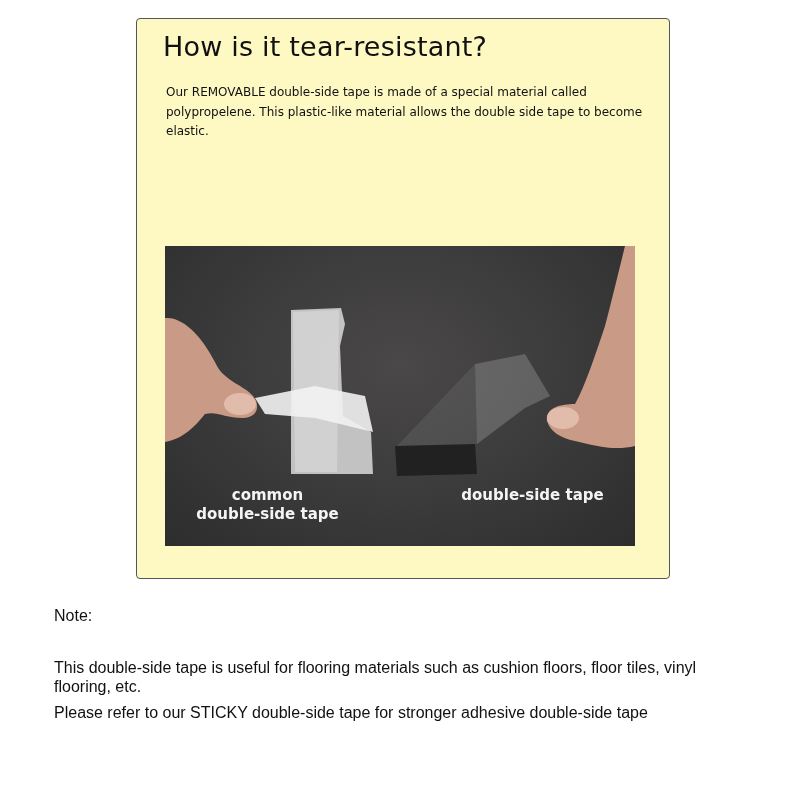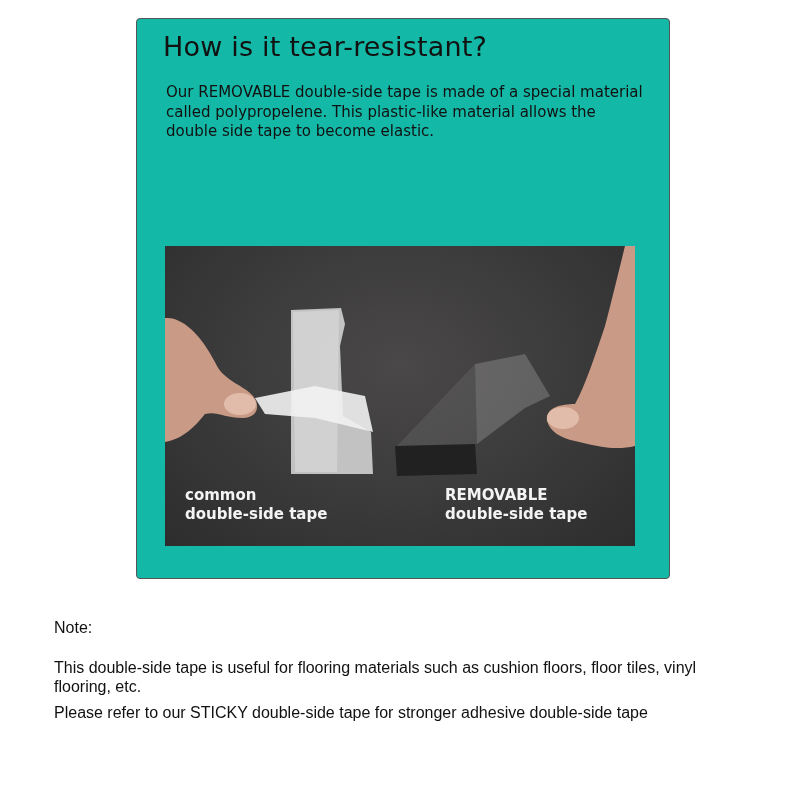--- a/index.html
+++ b/index.html
@@ -1,45 +1,45 @@
 <!DOCTYPE html>
 <html><head>
   <meta charset="utf-8">
   <style>
     html, body { margin: 0; padding: 0; background: #ffffff; }
     body { width: 800px; height: 800px; position: relative; overflow: hidden; font-family: "DejaVu Sans", sans-serif; color: #111; }
     .card {
       position: absolute; left: 136px; top: 18px; width: 532px; height: 559px;
-      border: 1.5px solid #555; border-radius: 4px; background: #14b8a6;
+      border: 1.5px solid #555; border-radius: 4px; background: #fef9c3;
     }
     .card-title {
       position: absolute; left: 26px; top: 12px; margin: 0;
       font-size: 27px; font-weight: normal; letter-spacing: 0.2px; color: #111;
     }
     .para {
       position: absolute; left: 29px; width: 480px; margin: 0;
-      font-size: 15px; line-height: 19.5px; color: #111;
+      font-size: 12px; line-height: 19.5px; color: #111;
     }
     .para-1 { top: 64px; }
     .para-2 { top: 159px; }
     .photo {
       position: absolute; left: 28px; top: 227px; width: 470px; height: 300px;
       background: radial-gradient(ellipse at 50% 40%, #4a4848 0%, #3b3a3a 55%, #2e2d2d 100%);
       overflow: hidden;
     }
     .photo svg { position: absolute; left: 0; top: 0; }
     .photo-caption {
-      position: absolute; top: 240px; color: #f4f4f4;
+      position: absolute; top: 240px; text-align: center; color: #f4f4f4;
       font-size: 15px; font-weight: bold; line-height: 19px;
     }
     .cap-left { left: 20px; width: 165px; }
     .cap-right { left: 280px; width: 175px; }
     .note-area { position: absolute; left: 54px; top: 606px; width: 700px; font-family: "Liberation Sans", sans-serif; font-size: 16px; line-height: 19px; color: #111; }
     .note-area p { margin: 0; }
-    .note-label { position: absolute; top: 12px; }
+    .note-label { position: absolute; top: 0; }
     .note-1 { position: absolute; top: 52px; width: 700px; }
     .note-2 { position: absolute; top: 97px; width: 690px; }
   </style>
 </head>
 <body>
 
 <div class="card">
   <h1 class="card-title">How is it tear-resistant?</h1>
   <p class="para para-1">Our REMOVABLE double-side tape is made of a special material called polypropelene. This plastic-like material allows the double side tape to become elastic.</p>
 
@@ -67,21 +67,20 @@
       <g>
         <path d="M470 0 L470 200 C450 205 430 200 410 195 C395 192 385 185 382 175 C380 162 395 158 410 158 C420 140 430 110 440 80 C448 50 455 20 460 0 Z" fill="#c99b86"></path>
         <ellipse cx="398" cy="172" rx="16" ry="11" fill="#e2bcaa"></ellipse>
       </g>
     </svg>
     <div class="photo-caption cap-left">
       <div>common</div>
       <div>double-side tape</div>
     </div>
     <div class="photo-caption cap-right">
-      <div>REMOVABLE</div>
       <div>double-side tape</div>
     </div>
   </div>
 </div>
 
 <div class="note-area">
   <p class="note-label">Note:</p>
   <p class="note-1">This double-side tape is useful for flooring materials such as cushion floors, floor tiles, vinyl flooring, etc.</p>
   <p class="note-2">Please refer to our STICKY double-side tape for stronger adhesive double-side tape</p>
 </div>

